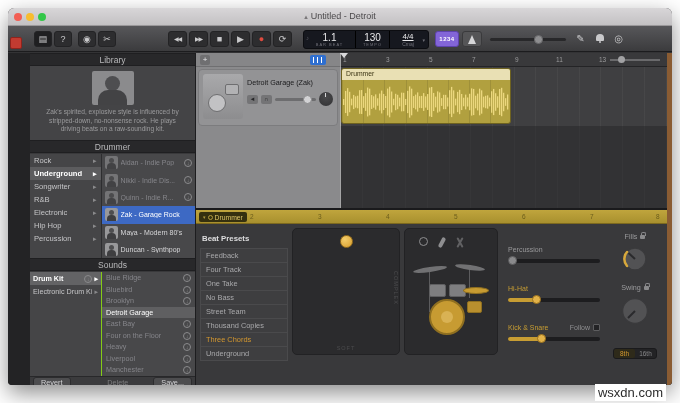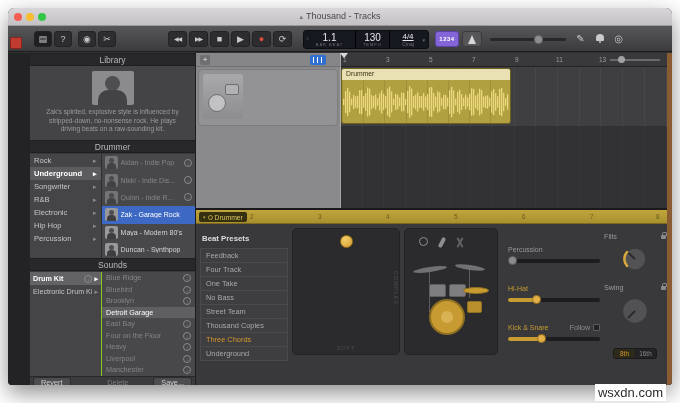--- a/index.html
+++ b/index.html
@@ -233,21 +233,21 @@
   .sl-label.on { color:#c79d33; }
   .sl-track { position:absolute; left:0; width:92px; height:4px; background:#1d1d1f; border-radius:2px; }
   .sl-fill { position:absolute; left:0; top:0; height:4px; background:#c79d33; border-radius:2px; }
   .sl-thumb { position:absolute; top:-3px; width:9px; height:9px; border-radius:50%;
               background:#e2b249; border:1px solid #9a711e; }
   .sl-thumb.gray { background:#8a8a8c; border-color:#5f5f61; }
   .follow { position:absolute; right:0; font-size:7px; color:#8f8f91; display:flex; gap:3px; align-items:center; }
   .cb { width:7px; height:7px; background:#232325; border:1px solid #5d5d5f; border-radius:1px; }
 
   .knobs { position:absolute; left:408px; top:0; width:62px; height:100%; text-align:center; }
-  .kn-label { font-size:7.2px; color:#9a9a9c; display:flex; justify-content:space-between; gap:3px;
+  .kn-label { font-size:7.2px; color:#9a9a9c; display:flex; justify-content:center; gap:3px;
               align-items:center; }
   .lock { width:5px; height:4px; background:#8a8a8c; border-radius:1px; position:relative; display:inline-block; }
   .lock::before { content:""; position:absolute; top:-3px; left:1px; width:3px; height:3px;
                   border:1px solid #8a8a8c; border-bottom:none; border-radius:2px 2px 0 0; }
   .seg { position:absolute; left:9px; top:124px; width:44px; height:11px; background:#232325;
          border:1px solid #1a1a1c; border-radius:3px; display:flex; }
   .seg span { flex:1; font-size:6.4px; line-height:10px; color:#8a8a8c; }
   .seg .on { color:#d5982f; background:#2e2a1a; border-radius:2px; }
 
   .watermark { position:absolute; right:14px; bottom:2px; font-size:13px; color:#2c2c2c;
@@ -257,21 +257,21 @@
 <body>
 
 <div class="page">
   <div class="window">
 
     <div class="titlebar">
       <span class="tl red"></span>
       <span class="tl yel"></span>
       <span class="tl grn"></span>
       <div class="win-title">
-        <span class="proxy">▴</span><span>Thousand - Tracks</span>
+        <span class="proxy">▴</span><span>Untitled - Detroit</span>
       </div>
     </div>
 
     <div class="toolbar">
       <div class="red-ind"></div>
       <div class="grp-left">
         <div class="tbtn" style="left:26px;background:#1f1f21;"><span>▤</span></div>
         <div class="tbtn" style="left:46px;"><span>?</span></div>
         <div class="tbtn" style="left:70px;"><span>◉</span></div>
         <div class="tbtn" style="left:90px;"><span>✂</span></div>
@@ -451,20 +451,31 @@
       <div class="content">
         <div class="brown-strip"></div>
 
         <div class="trackcol">
           <div class="tc-head">
             <div class="add-btn">+</div>
             <div class="mixer-ic"></div>
           </div>
           <div class="track-tile">
             <div class="kit-thumb"></div>
+            <div class="tt-right">
+              <div class="tt-name">Detroit Garage (Zak)</div>
+              <div class="tt-row">
+                <span class="ms-btn"><span>◄</span></span>
+                <span class="ms-btn"><span>∩</span></span>
+                <span class="tt-slider">
+                    <span class="thumb"></span>
+                  </span>
+                <span class="pan-knob"></span>
+              </div>
+            </div>
           </div>
         </div>
 
         <div class="timeline">
           <div class="ruler">
             <span class="num" style="left:3px;">1</span>
             <span class="num" style="left:46px;">3</span>
             <span class="num" style="left:89px;">5</span>
             <span class="num" style="left:132px;">7</span>
             <span class="num" style="left:175px;">9</span>

